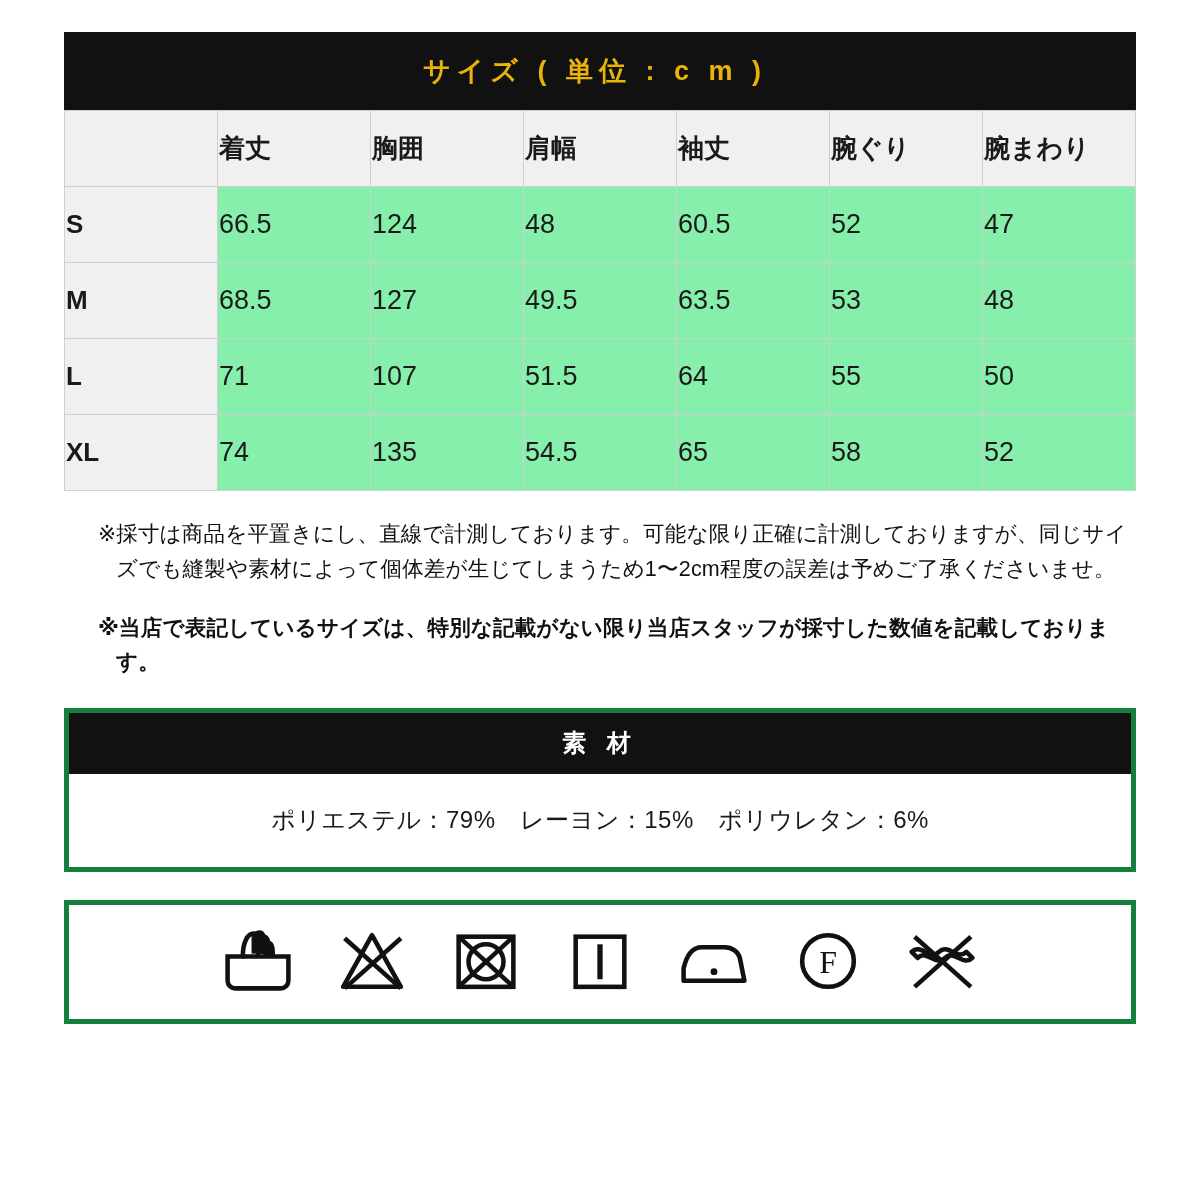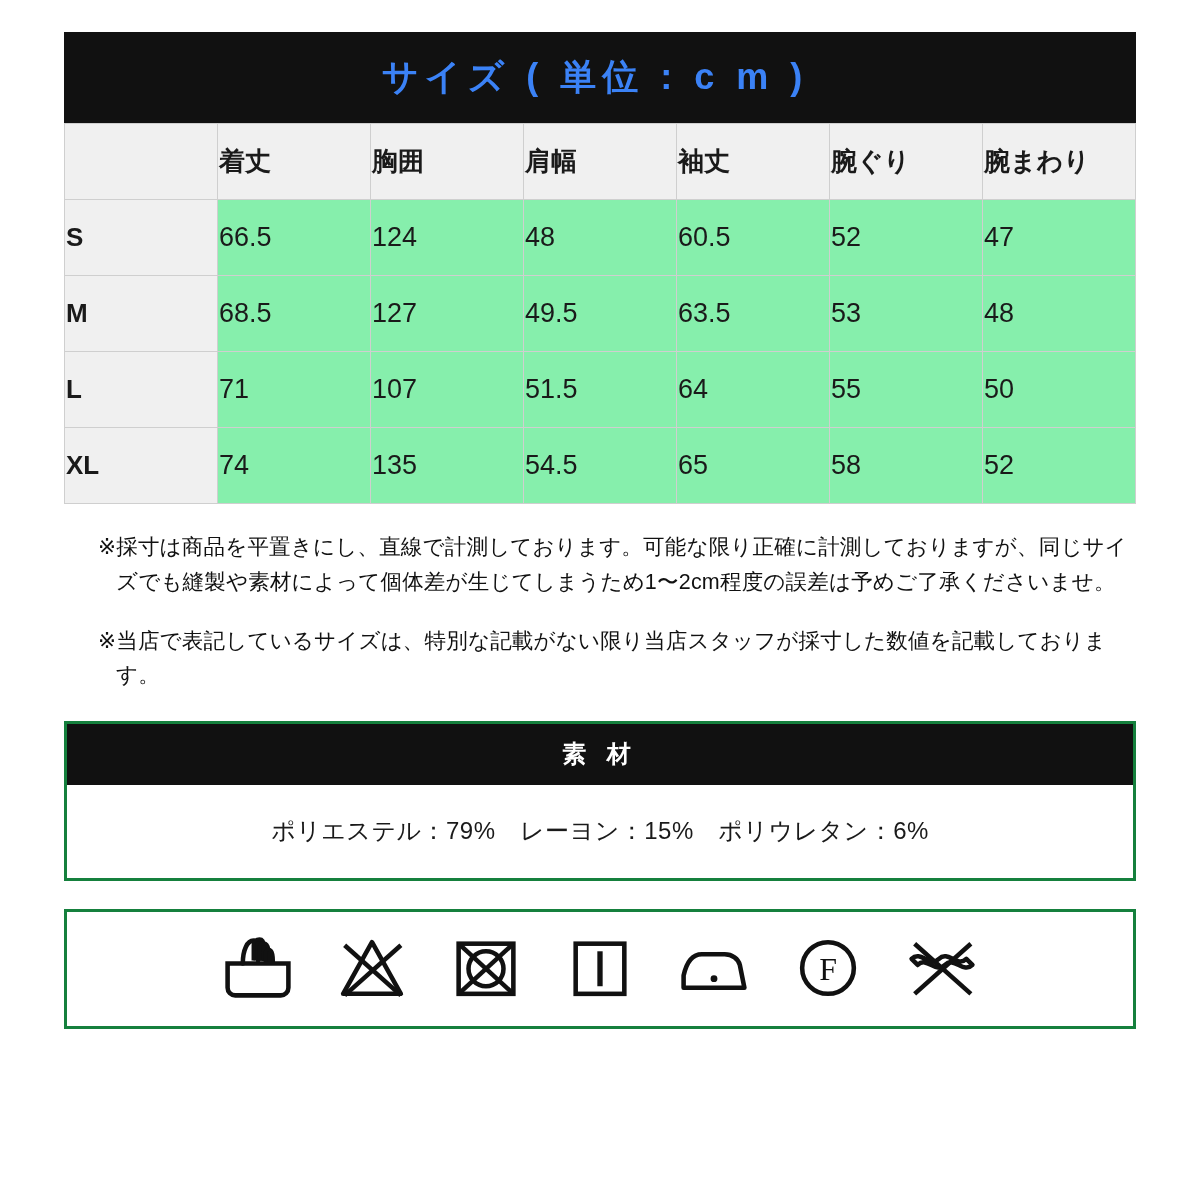--- a/index.html
+++ b/index.html
@@ -24,22 +24,22 @@
 
   
   .size-table {
     width: 1072px;
     border-collapse: collapse;
     table-layout: fixed;
   }
   .size-table caption {
     caption-side: top;
     background: #111111;
-    color: #3b82f6;
-    font-size: 36px;
+    color: #eab308;
+    font-size: 27px;
     font-weight: bold;
     letter-spacing: 6px;
     padding: 20px 10px 21px 0;
     border: 1px solid #111111;
     border-bottom: none;
     box-sizing: border-box;
   }
   .size-table th, .size-table td {
     border: 1px solid #cfcfcf;
     text-align: left;
@@ -77,26 +77,26 @@
   }
   .note {
     font-size: 21.5px;
     line-height: 1.62;
     color: #111111;
     margin-bottom: 24px;
     text-indent: -18px;
     padding-left: 18px;
     letter-spacing: 0.2px;
   }
-  .note:last-child { margin-bottom: 12px; }
+  .note:last-child { margin-bottom: 12px; font-weight: bold; }
 
   
   .block {
     width: 1072px;
-    border: 3px solid #15803d;
+    border: 5px solid #15803d;
     box-sizing: border-box;
     margin-top: 28px;
   }
   .block-head {
     background: #111111;
     color: #ffffff;
     font-size: 24px;
     font-weight: bold;
     letter-spacing: 7px;
     text-align: center;

